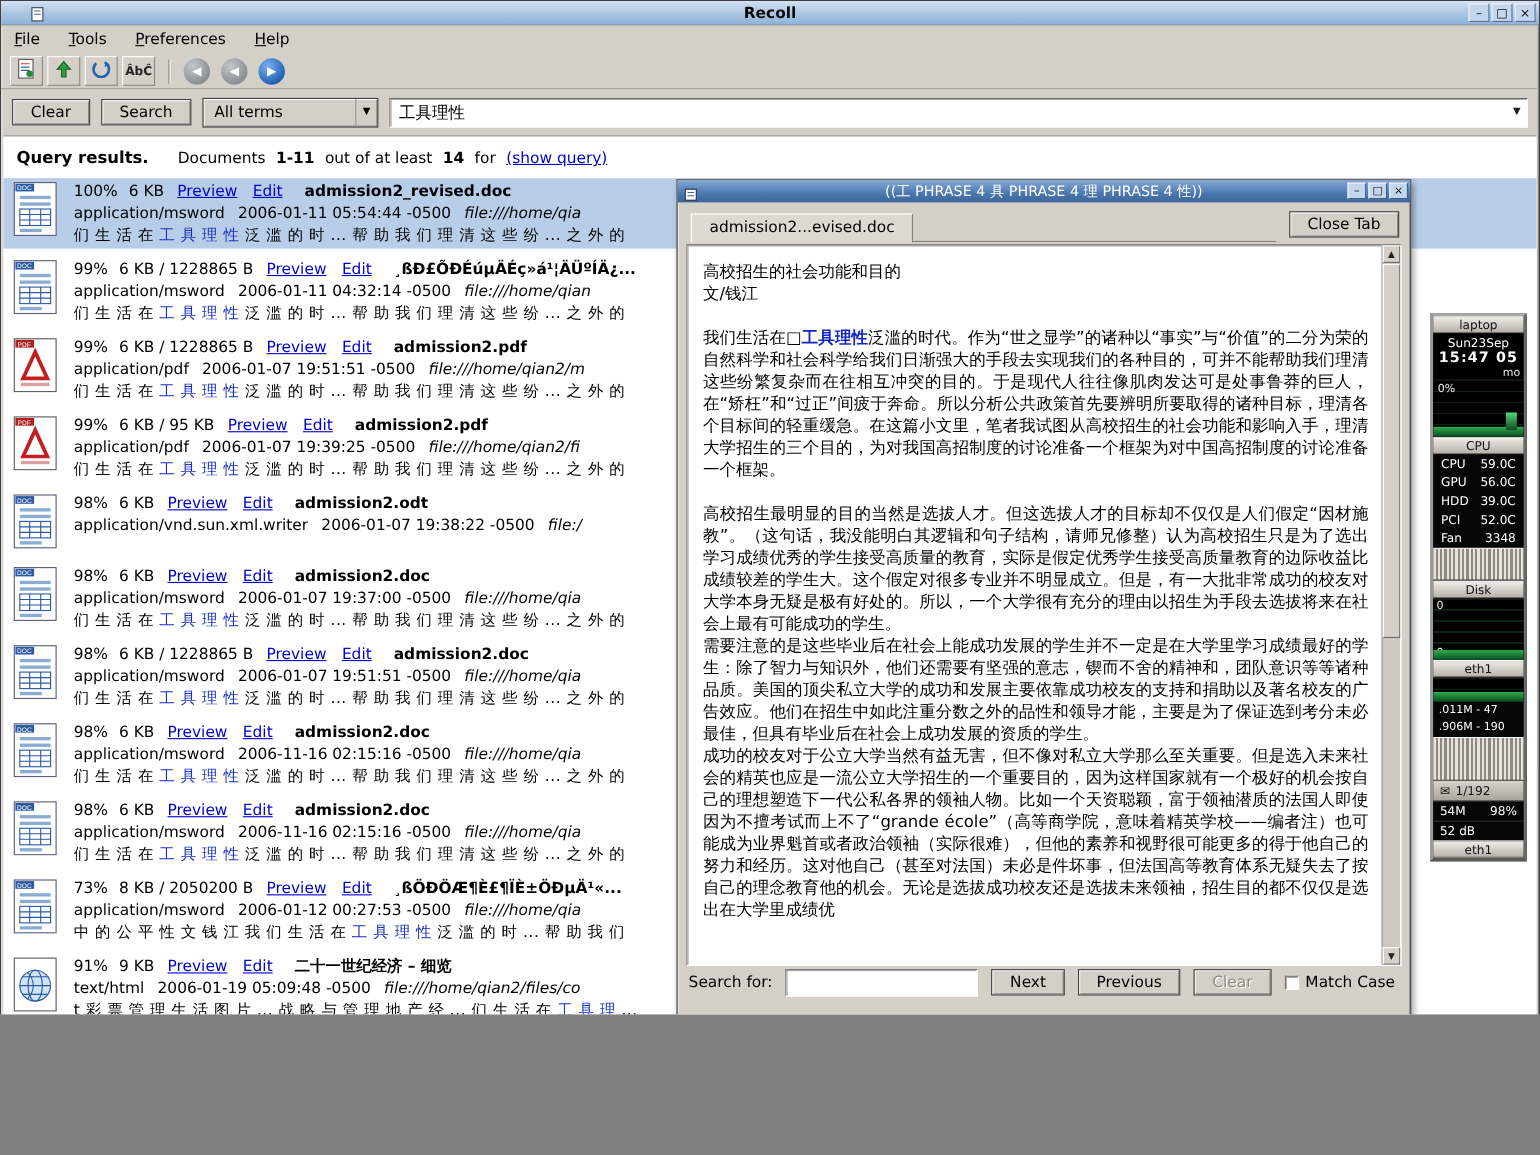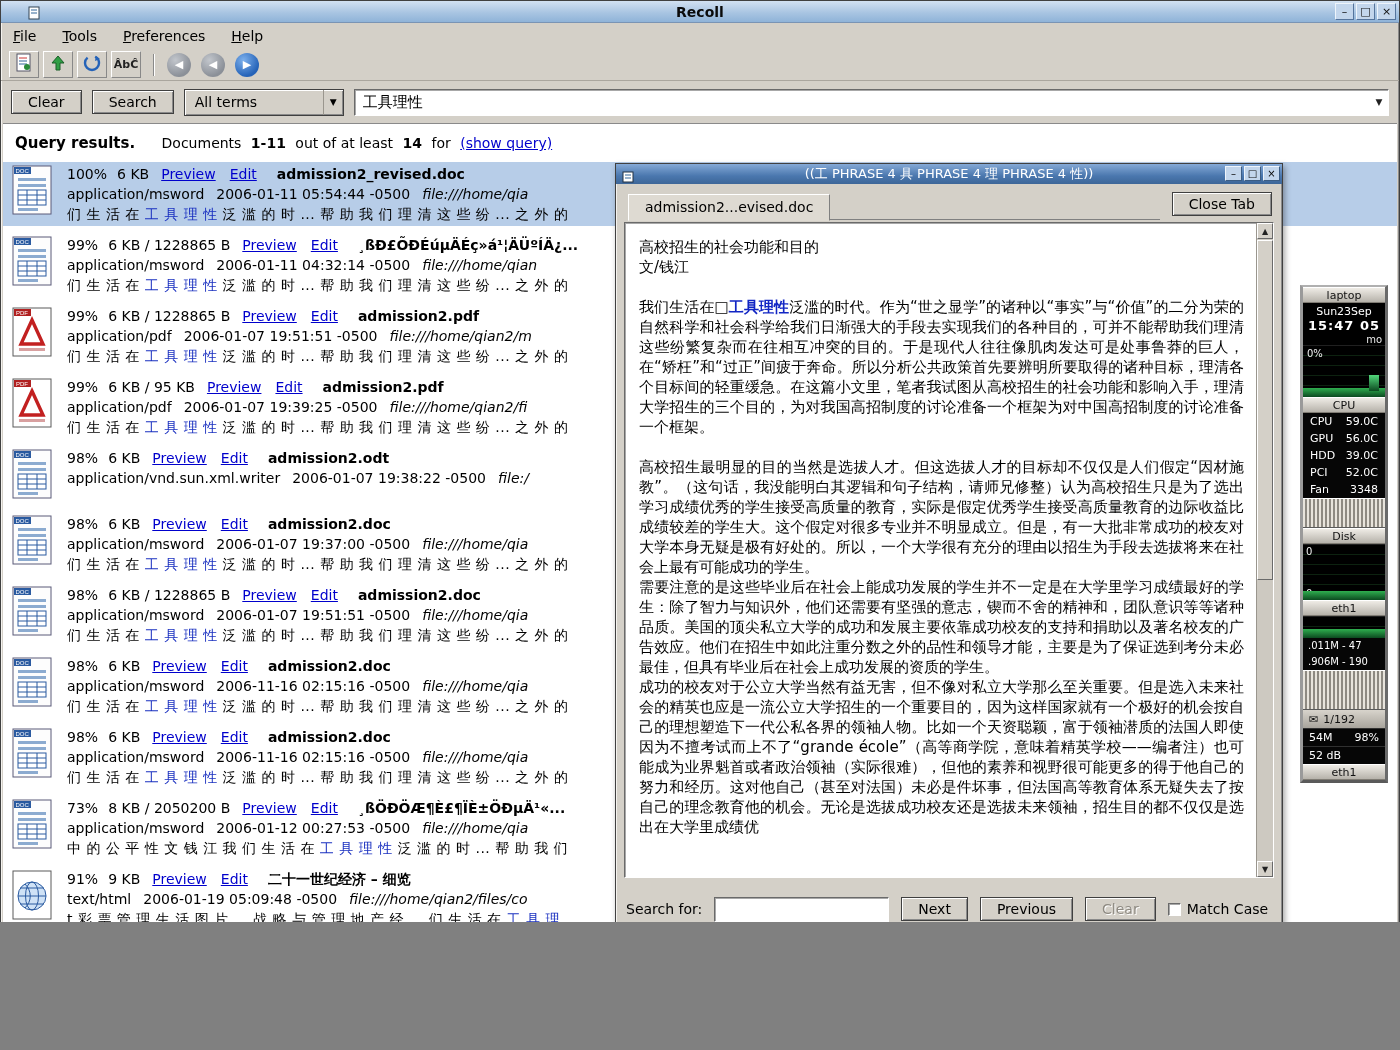--- a/index.html
+++ b/index.html
@@ -102,21 +102,21 @@
   .pv-spacer { height:20px; }
   .pv-text .hl { color:#1226c4; font-weight:bold; }
   .pv-scrollbar { position:absolute; right:0; top:0; bottom:0; width:17px; background:#cdc9c1;
     border-left:1px solid #9a968e; }
   .sb-btn { height:16px; text-align:center; font-size:8px; line-height:15px; background:#d4d0c8;
     border:1px solid; border-color:#fff #6a6a6a #6a6a6a #fff; color:#222; }
   .sb-btn.down { position:absolute; bottom:0; left:0; right:0; }
   .sb-btn.up { position:absolute; top:0; left:0; right:0; }
   .sb-thumb { position:absolute; left:0; right:0; top:17px; height:52%; background:#d4d0c8;
     border:1px solid; border-color:#fff #6a6a6a #6a6a6a #fff; }
-  .pv-searchbar { position:absolute; left:10px; right:10px; bottom:0; height:30px;
+  .pv-searchbar { position:absolute; left:10px; right:10px; bottom:16px; height:30px;
     display:flex; align-items:center; gap:12px; font-size:14px;margin-top:36px; }
   .pv-search-input { width:175px; height:25px; background:#fff;
     border:1px solid; border-color:#6a6a6a #fff #fff #6a6a6a; box-shadow:inset 1px 1px 0 #a8a8a8; }
   .btn.disabled { color:#8e8a82; text-shadow:1px 1px 0 #fff; }
   .cbwrap { display:flex; align-items:center; gap:6px; }
   .checkbox { width:13px; height:13px; background:#fff; border:1px solid; border-color:#6a6a6a #fff #fff #6a6a6a;
     box-shadow:inset 1px 1px 0 #a8a8a8; }
 
   
   .gk { position:absolute; left:1300px; top:285px; width:88px; z-index:4;

